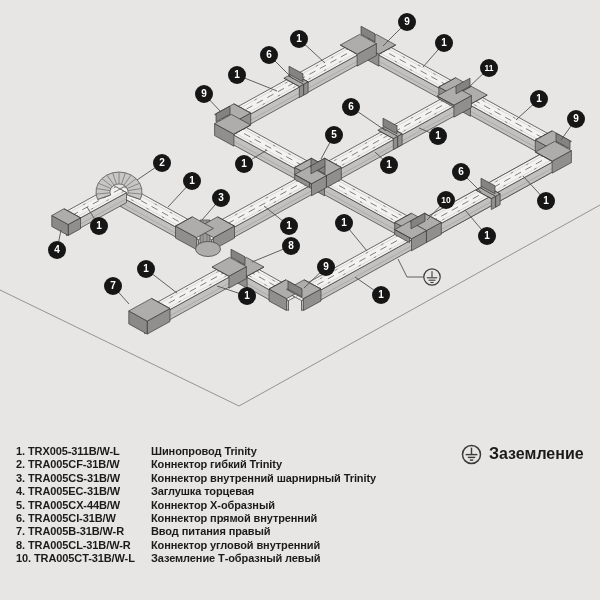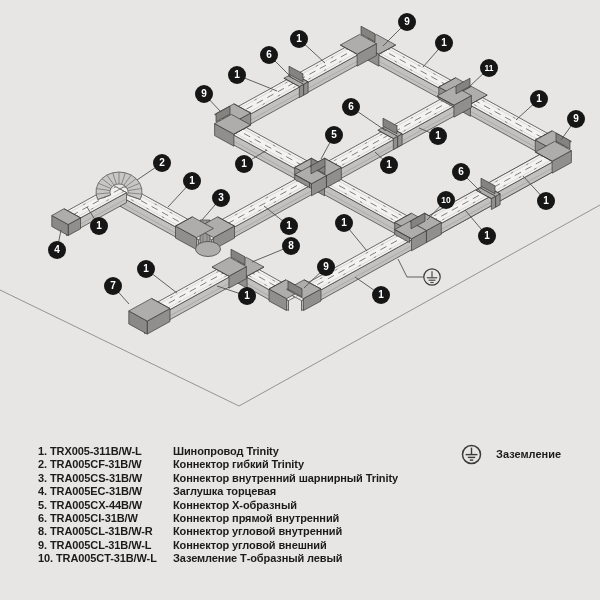--- a/index.html
+++ b/index.html
@@ -4,29 +4,29 @@
 <style>
   html,body{margin:0;padding:0;}
   body{
     width:600px;height:600px;overflow:hidden;position:relative;
     background:#e7e6e4;
     font-family:"Liberation Sans", sans-serif;
   }
   #stage{position:absolute;left:0;top:0;width:600px;height:600px;}
   #diagram-svg{position:absolute;left:0;top:0;}
   #legend{
-    position:absolute;left:38px;top:445px;width:430px;
+    position:absolute;left:16px;top:445px;width:430px;
     font-size:11px;font-weight:bold;color:#1c1b19;letter-spacing:-0.1px;
   }
   .lg-row{display:flex;line-height:13.4px;white-space:nowrap;}
   .lg-numcode{display:inline-block;width:135px;flex:0 0 135px;}
   #ground-legend{
     position:absolute;left:461px;top:443px;height:22px;
-    display:flex;align-items:center;gap:14px;
-    font-size:11px;font-weight:bold;color:#1c1b19;
+    display:flex;align-items:center;gap:7px;
+    font-size:16px;font-weight:bold;color:#1c1b19;
   }
 </style>
 </head>
 <body>
 
 <div id="stage">
 
   <svg id="diagram-svg" width="600" height="440" viewBox="0 0 600 440">
       <polyline points="0,290 239,406 600,205" fill="none" stroke="#8b8a88" stroke-width="0.9"></polyline>
       <polygon points="361.5,45.6 456.5,97.6 456.5,107.6 361.5,55.6" fill="#c2c1bf" stroke="#4a4947" stroke-width="0.8" stroke-linejoin="round"></polygon>
@@ -447,26 +447,26 @@
       </div>
       <div class="lg-row">
         <span class="lg-numcode">5. TRA005CX-44B/W</span>
         <span>Коннектор Х-образный</span>
       </div>
       <div class="lg-row">
         <span class="lg-numcode">6. TRA005CI-31B/W</span>
         <span>Коннектор прямой внутренний</span>
       </div>
       <div class="lg-row">
+        <span class="lg-numcode">7. TRA005B-31B/W-R</span>
+        <span>Ввод питания правый</span>
+      </div>
+      <div class="lg-row">
         <span class="lg-numcode">8. TRA005CL-31B/W-R</span>
         <span>Коннектор угловой внутренний</span>
-      </div>
-      <div class="lg-row">
-        <span class="lg-numcode">9. TRA005CL-31B/W-L</span>
-        <span>Коннектор угловой внешний</span>
       </div>
       <div class="lg-row">
         <span class="lg-numcode">10. TRA005CT-31B/W-L</span>
         <span>Заземление Т-образный левый</span>
       </div>
     </div>
 
   <div id="ground-legend">
     <svg width="21" height="21" viewBox="0 0 21 21">
       <circle cx="10.5" cy="10.5" r="9" fill="none" stroke="#3c3b39" stroke-width="1.5"></circle>

